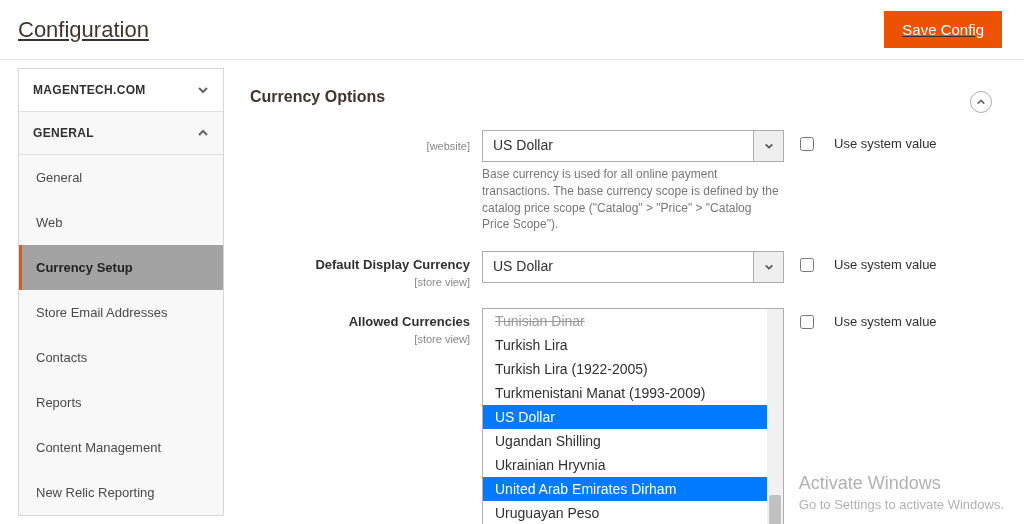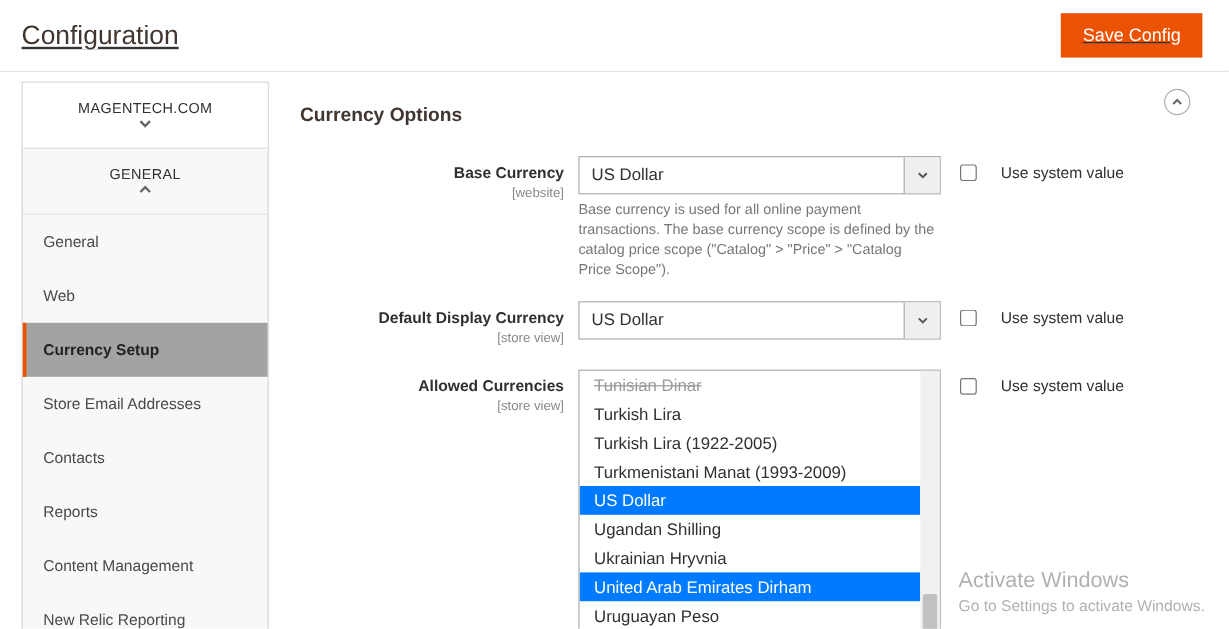--- a/index.html
+++ b/index.html
@@ -32,40 +32,39 @@
 
   
   .side-section {
     border: 1px solid #d6d6d6;
     background: #f8f8f8;
     margin-top: 0;
   }
   .side-head {
     display: flex; justify-content: space-between; align-items: center;
     padding: 14px 14px 14px 14px;
-    font-size: 12px; font-weight: 400; letter-spacing: .3px;
+    font-size: 12px; font-weight: 700; letter-spacing: .3px;
     color: #303030; cursor: pointer;
     border-bottom: 1px solid #e0e0e0;
-    flex-direction: column;
   }
   .side-head.collapsed { background: #fff; }
   .chev { width: 12px; height: 12px; display: inline-block; }
   .chev svg { width: 12px; height: 12px; stroke: #666; stroke-width: 2; fill: none; }
   .side-items { }
   .side-item {
     display: block; padding: 15px 14px 15px 14px; font-size: 13px; color: #4a4a4a;
     border-left: 3px solid transparent; cursor: pointer;
   }
   .side-item.active {
     background: #a3a3a3; color: #222; font-weight: 600;
     border-left: 3px solid #eb5202;
   }
 
   
-  .section-title-row { display: flex; justify-content: space-between; padding-right: 4px; }
+  .section-title-row { display: flex; justify-content: space-between; align-items: center; padding-right: 4px; }
   .section-title { font-size: 16px; font-weight: 600; color: #41362f; padding: 14px 0 24px 0; }
   .collapse-btn {
     width: 22px; height: 22px; border: 1px solid #adadad; border-radius: 50%;
     display: flex; align-items: center; justify-content: center; cursor: pointer;
   }
   .collapse-btn svg { width: 10px; height: 10px; stroke: #666; stroke-width: 2; fill: none; }
 
   .form-row { display: flex; margin-bottom: 18px; align-items: flex-start; }
   .form-label-col { width: 232px; flex: none; text-align: right; padding-right: 12px; padding-top: 6px; }
   .form-label { font-size: 13px; font-weight: 600; color: #303030; display: block; }
@@ -157,21 +156,20 @@
       <div class="section-title">Currency Options</div>
       <div class="collapse-btn">
         <svg viewBox="0 0 12 12">
             <polyline points="2,8 6,4 10,8"></polyline>
           </svg>
       </div>
     </div>
 
     <div class="form-row">
       <div class="form-label-col">
-        <span class="form-label">Base Currency</span>
         <span class="form-scope">[website]</span>
       </div>
       <div class="form-field-col">
         <div class="select-like">
           <div class="sel-text">US Dollar</div>
           <div class="sel-arrow">
             <svg viewBox="0 0 12 12">
                 <polyline points="2,4 6,8 10,4"></polyline>
               </svg>
           </div>

